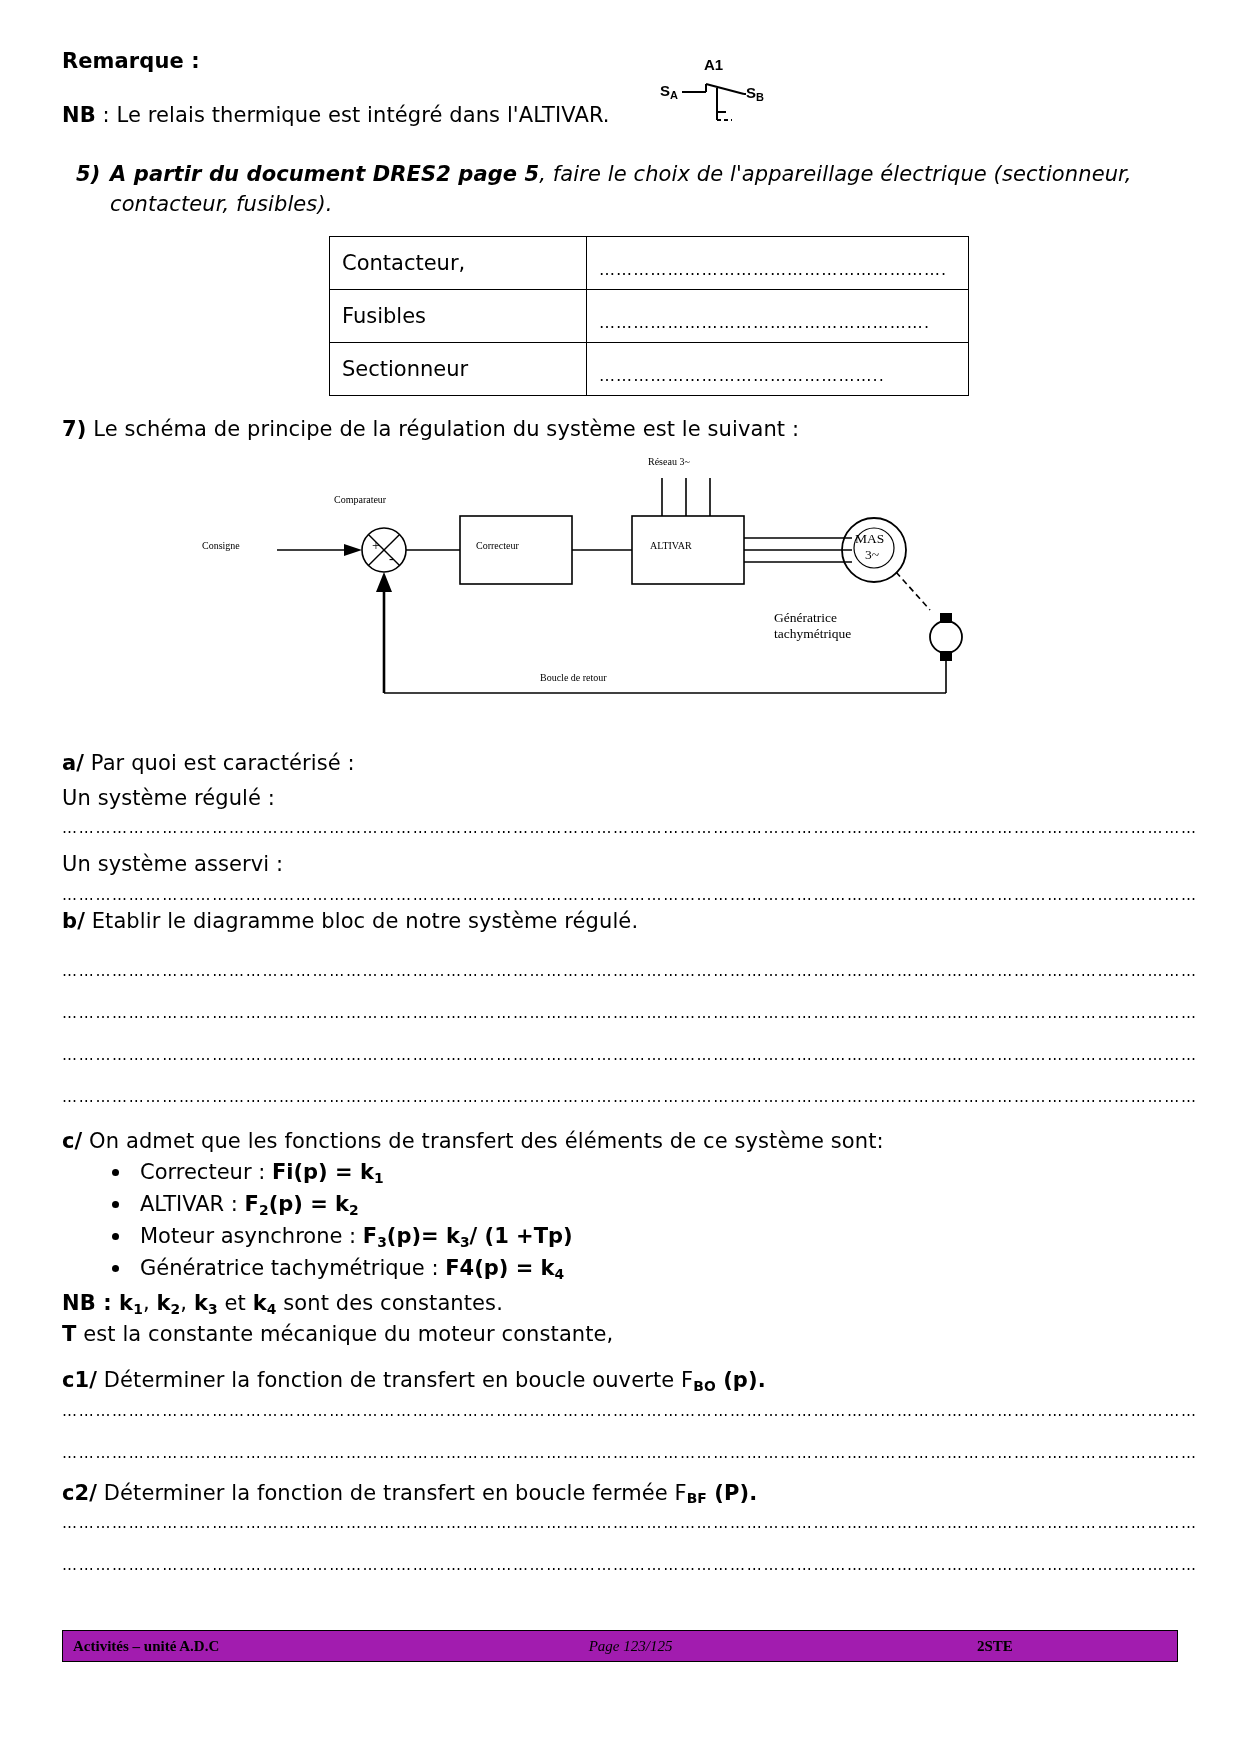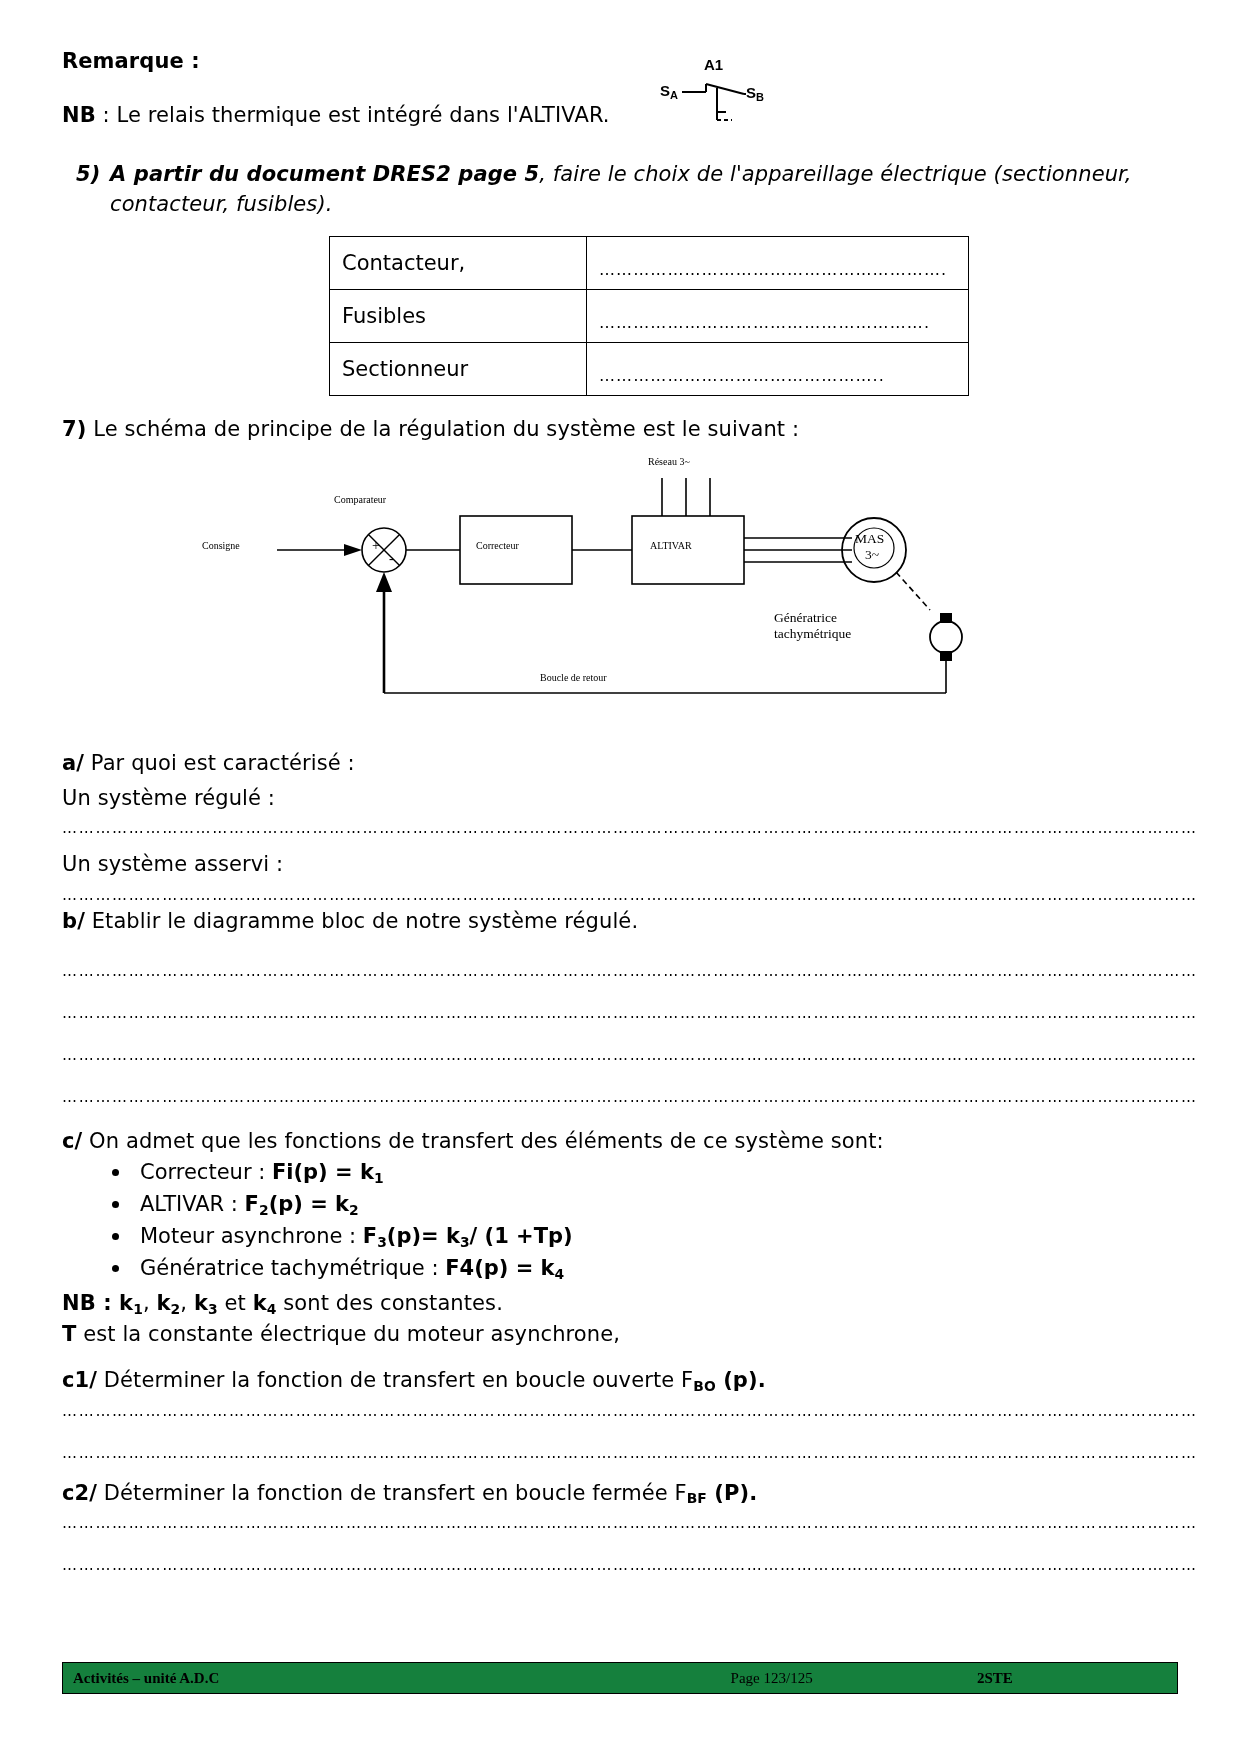--- a/index.html
+++ b/index.html
@@ -87,21 +87,21 @@
     position:absolute;left:62px;top:1630px;width:1116px;
     border:1.2px solid #000;
     background:#f6eaea;
     height:32px;
     display:flex;align-items:center;
     font-family:"Liberation Serif", serif;
     font-size:15px;
     box-sizing:border-box;
   }
   .footer .f-l{width:34%;padding-left:10px;font-weight:bold;}
-  .footer .f-c{width:33%;text-align:right;}
+  .footer .f-c{width:33%;text-align:center;font-style:italic;}
   .footer .f-r{width:33%;text-align:center;font-weight:bold;}
 
   .dg-txt{font-family:"Liberation Serif", serif;font-size:10px;}
   .dg-sm{font-family:"Liberation Serif", serif;font-size:13.5px;}
 </style>
 </head>
 <body>
 
 <div class="page">
 
@@ -257,38 +257,38 @@
     <li>
       <span>Génératrice tachymétrique : </span><span class="bold"><span>F4(p) = k</span><sub>4</sub></span>
     </li>
   </ul>
 
   <div class="h-txt" style="margin-top:4px;">
     <span class="bold">NB : </span><span class="bold"><span>k</span><sub>1</sub></span><span>, </span><span class="bold"><span>k</span><sub>2</sub></span><span>, </span><span class="bold"><span>k</span><sub>3</sub></span><span> et </span><span class="bold"><span>k</span><sub>4</sub></span><span> sont des constantes.</span>
   </div>
 
   <div class="h-txt">
-    <span class="bold">T</span><span> est la constante électrique du moteur asynchrone,</span>
+    <span class="bold">T</span><span> est la constante mécanique du moteur constante,</span>
   </div>
 
   <div class="h-txt lead2" style="margin-top:16px;">
     <span class="bold">c1/</span>
     <span>Déterminer la fonction de transfert en boucle ouverte F</span><span class="bold"><sub>BO</sub><span> (p).</span></span>
   </div>
   <div class="dots">……………………………………………………………………………………………………………………………………………………………………………………………………………………………………………………………………………………</div>
   <div class="gap-m"></div>
   <div class="dots">……………………………………………………………………………………………………………………………………………………………………………………………………………………………………………………………………………………</div>
 
   <div class="h-txt lead2" style="margin-top:14px;">
     <span class="bold">c2/</span>
     <span>Déterminer la fonction de transfert en boucle fermée F</span><span class="bold"><sub>BF</sub><span> (P).</span></span>
   </div>
   <div class="dots">……………………………………………………………………………………………………………………………………………………………………………………………………………………………………………………………………………………</div>
   <div class="gap-m"></div>
   <div class="dots">……………………………………………………………………………………………………………………………………………………………………………………………………………………………………………………………………………………</div>
 
 </div>
 
-<div class="footer" style="background: #15803d; margin-top: 32px;">
+<div class="footer" style="background: #a21caf;">
   <div class="f-l">Activités – unité  A.D.C</div>
   <div class="f-c">Page 123/125</div>
   <div class="f-r">2STE</div>
 </div>
 
 </body></html>

